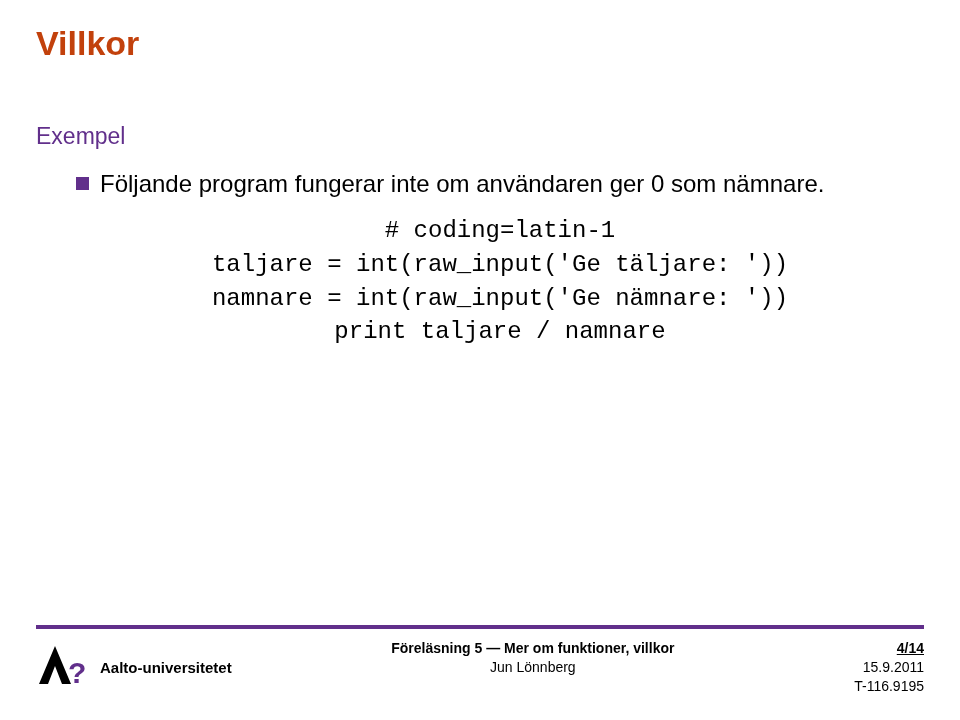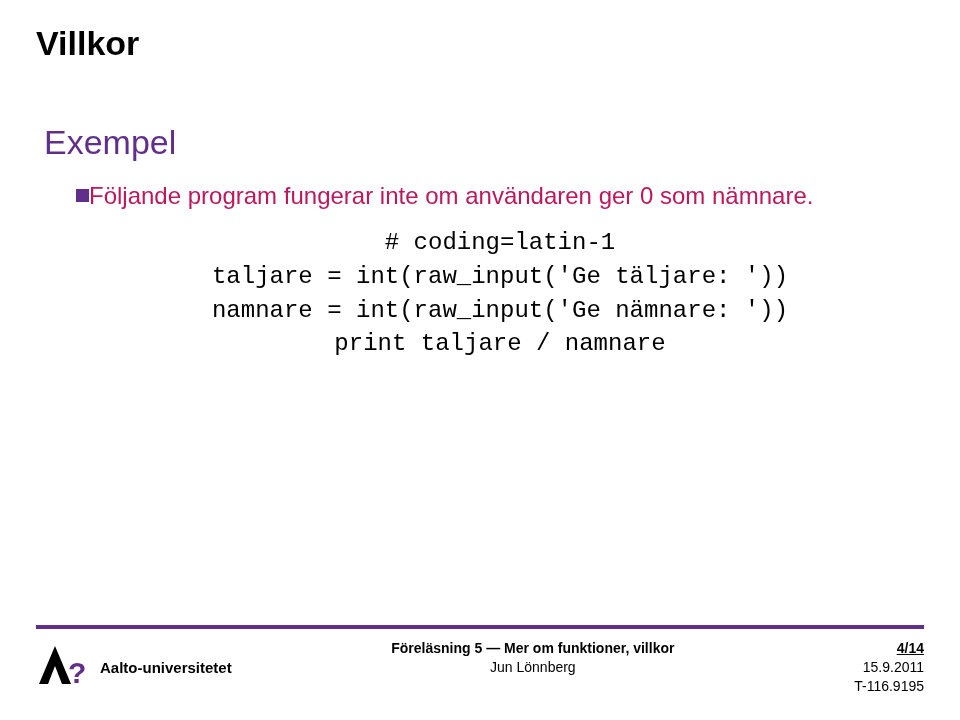--- a/index.html
+++ b/index.html
@@ -1,21 +1,21 @@
 <!DOCTYPE html>
 <html><head>
 <meta charset="utf-8">
 <style>
   * { margin:0; padding:0; box-sizing:border-box; }
   html,body { width:960px; height:720px; font-family: Arial, Helvetica, sans-serif; background:#fff; color:#000; }
   .slide { width:960px; height:720px; position:relative; padding:24px 36px 0 36px; }
-  .title { color:#000000; font-weight:bold; font-size:34px; margin-bottom:60px; }
-  .subtitle { color:#612f8b; font-size:34px; margin-bottom:18px; margin-left:8px; }
+  .title { color:#c2410c; font-weight:bold; font-size:34px; margin-bottom:60px; }
+  .subtitle { color:#612f8b; font-size:23px; margin-bottom:18px; margin-left:0; }
   ul { list-style:none; margin-left:40px; }
-  li { position:relative; font-size:24px; line-height:1.35; padding-left:13px; color:#be185d; margin-bottom:14px; }
+  li { position:relative; font-size:24px; line-height:1.35; padding-left:24px; color:#000000; margin-bottom:14px; }
   li::before { content:""; position:absolute; left:0; top:9px; width:13px; height:13px; background:#612f8b; }
   .codeblock { font-family:"Courier New", Courier, monospace; font-size:24px; line-height:1.4; margin-left:40px; margin-top:8px; white-space:pre; color:#000;text-align:center; }
   .footer { position:absolute; left:0; right:0; bottom:0; height:95px; }
   .rule { height:4px; background:#612f8b; margin:0 36px 10px 36px; }
   .fgrid { display:flex; padding:0 36px; font-size:14px; color:#000; }
   .logo-box { display:flex; align-items:center; width:60px; }
   .logo-svg { flex:none; }
   .uni { font-weight:bold; font-size:15px; align-self:center; margin-left:4px; white-space:nowrap; }
   .fcenter { flex:1; text-align:center; line-height:1.35; }
   .fcenter .lead { font-weight:bold; }

